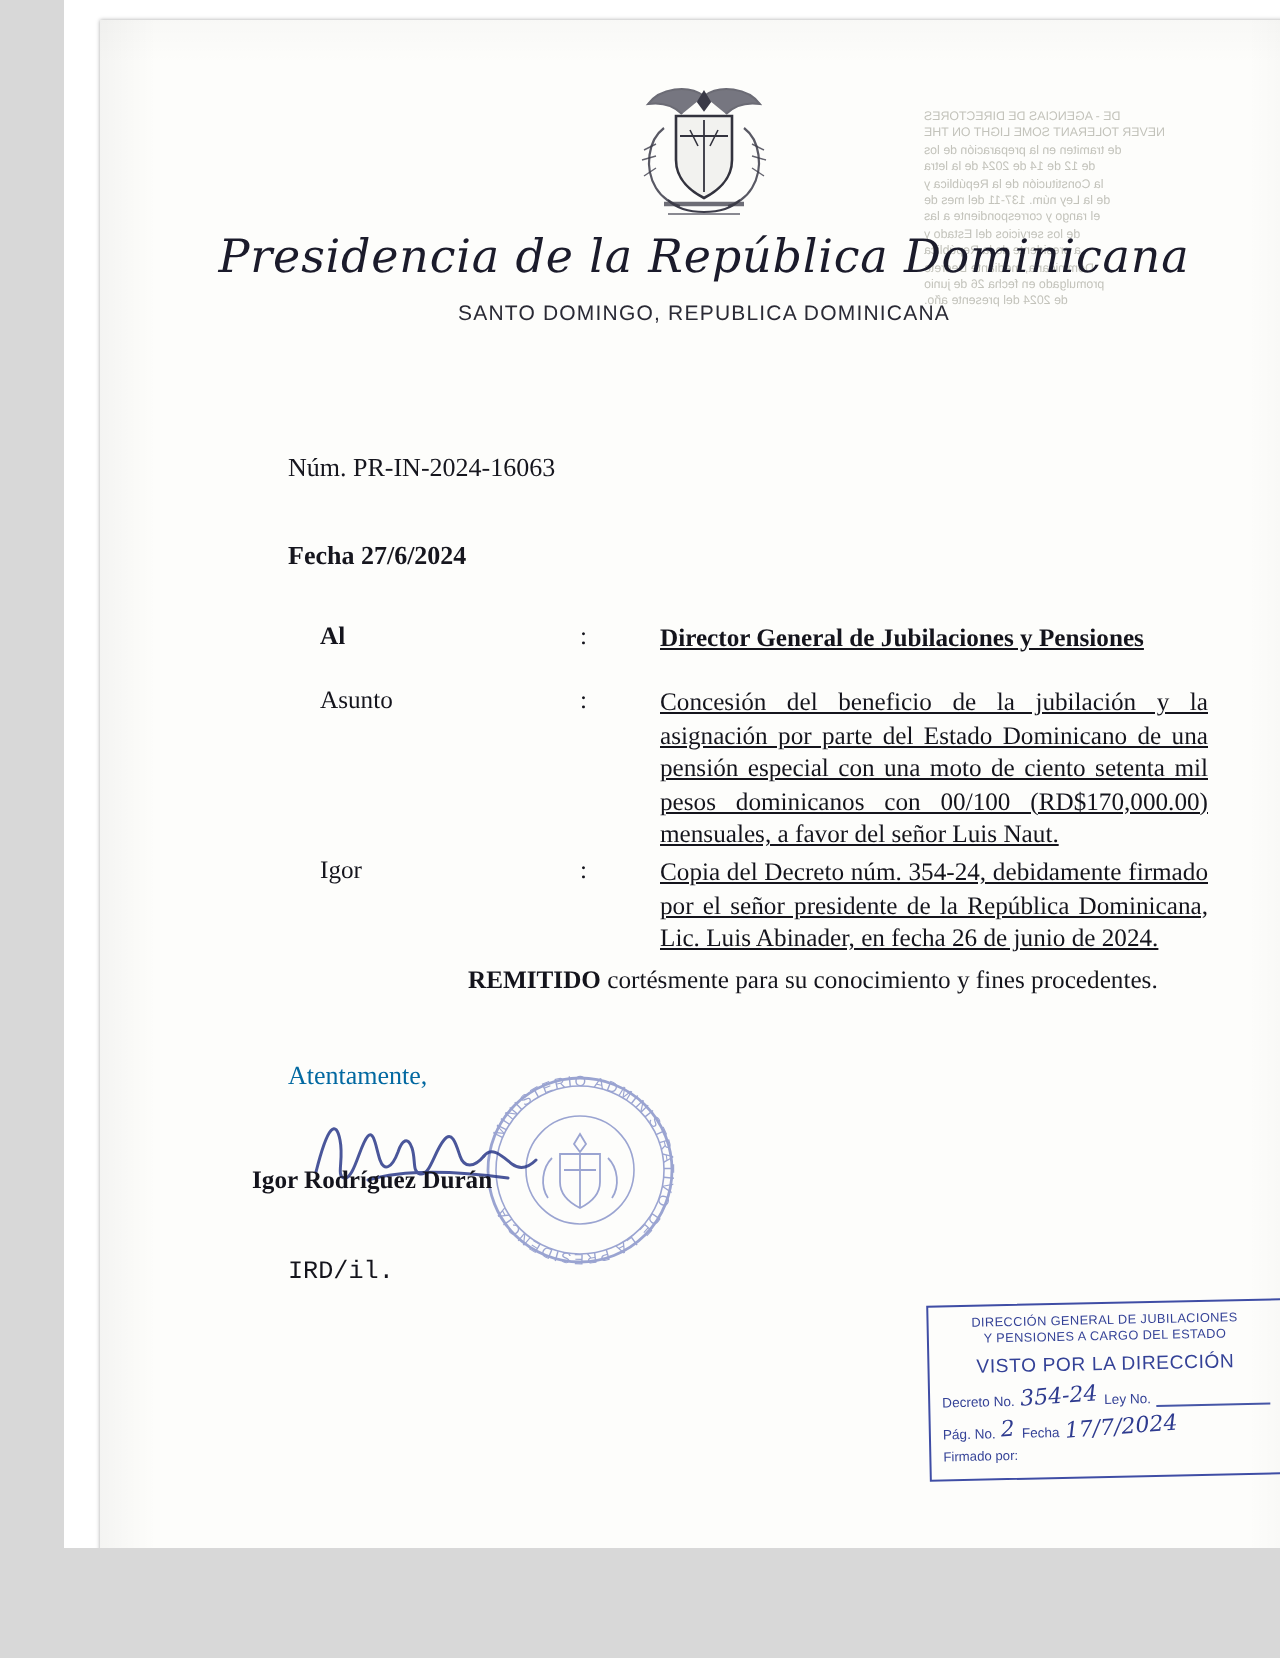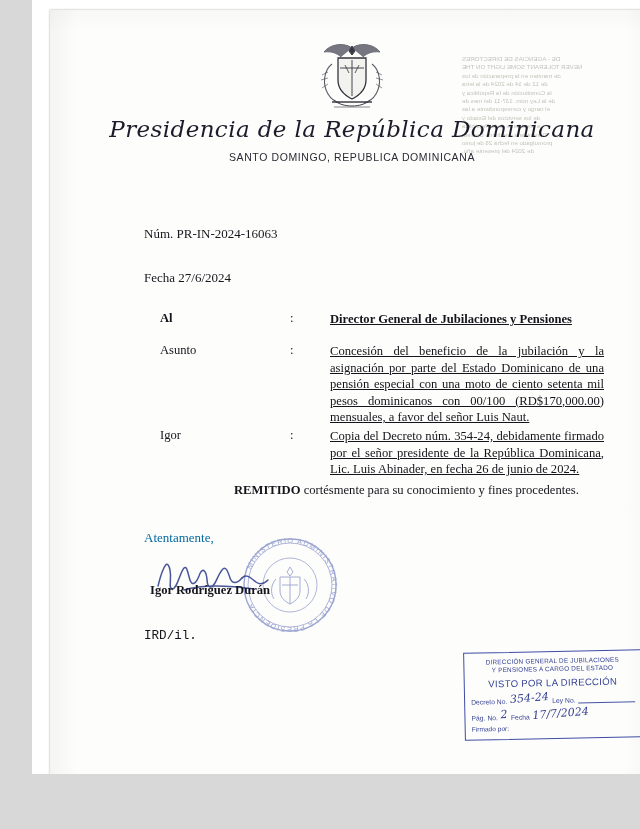--- a/index.html
+++ b/index.html
@@ -94,20 +94,21 @@
     top: 216px;
     font-size: 13px;
     color: #16161e;
   }
   .fecha {
     position: absolute;
     left: 94px;
     top: 260px;
     font-size: 13px;
     color: #16161e;
+    font-weight: bold;
   }
   .row {
     position: absolute;
     left: 94px;
     width: 460px;
     font-size: 12.6px;
     color: #14141c;
   }
   .row .label {
     position: absolute;
@@ -148,21 +149,21 @@
 
   .atentamente {
     position: absolute;
     left: 94px;
     top: 520px;
     font-size: 13px;
     color: #0369a1;
   }
   .signer-name {
     position: absolute;
-    left: 100px;
+    left: 76px;
     top: 573px;
     font-size: 12.6px;
     font-weight: bold;
     color: #14141c;
   }
   .signer-title {
     position: absolute;
     left: 94px;
     top: 589px;
     font-size: 12.6px;

